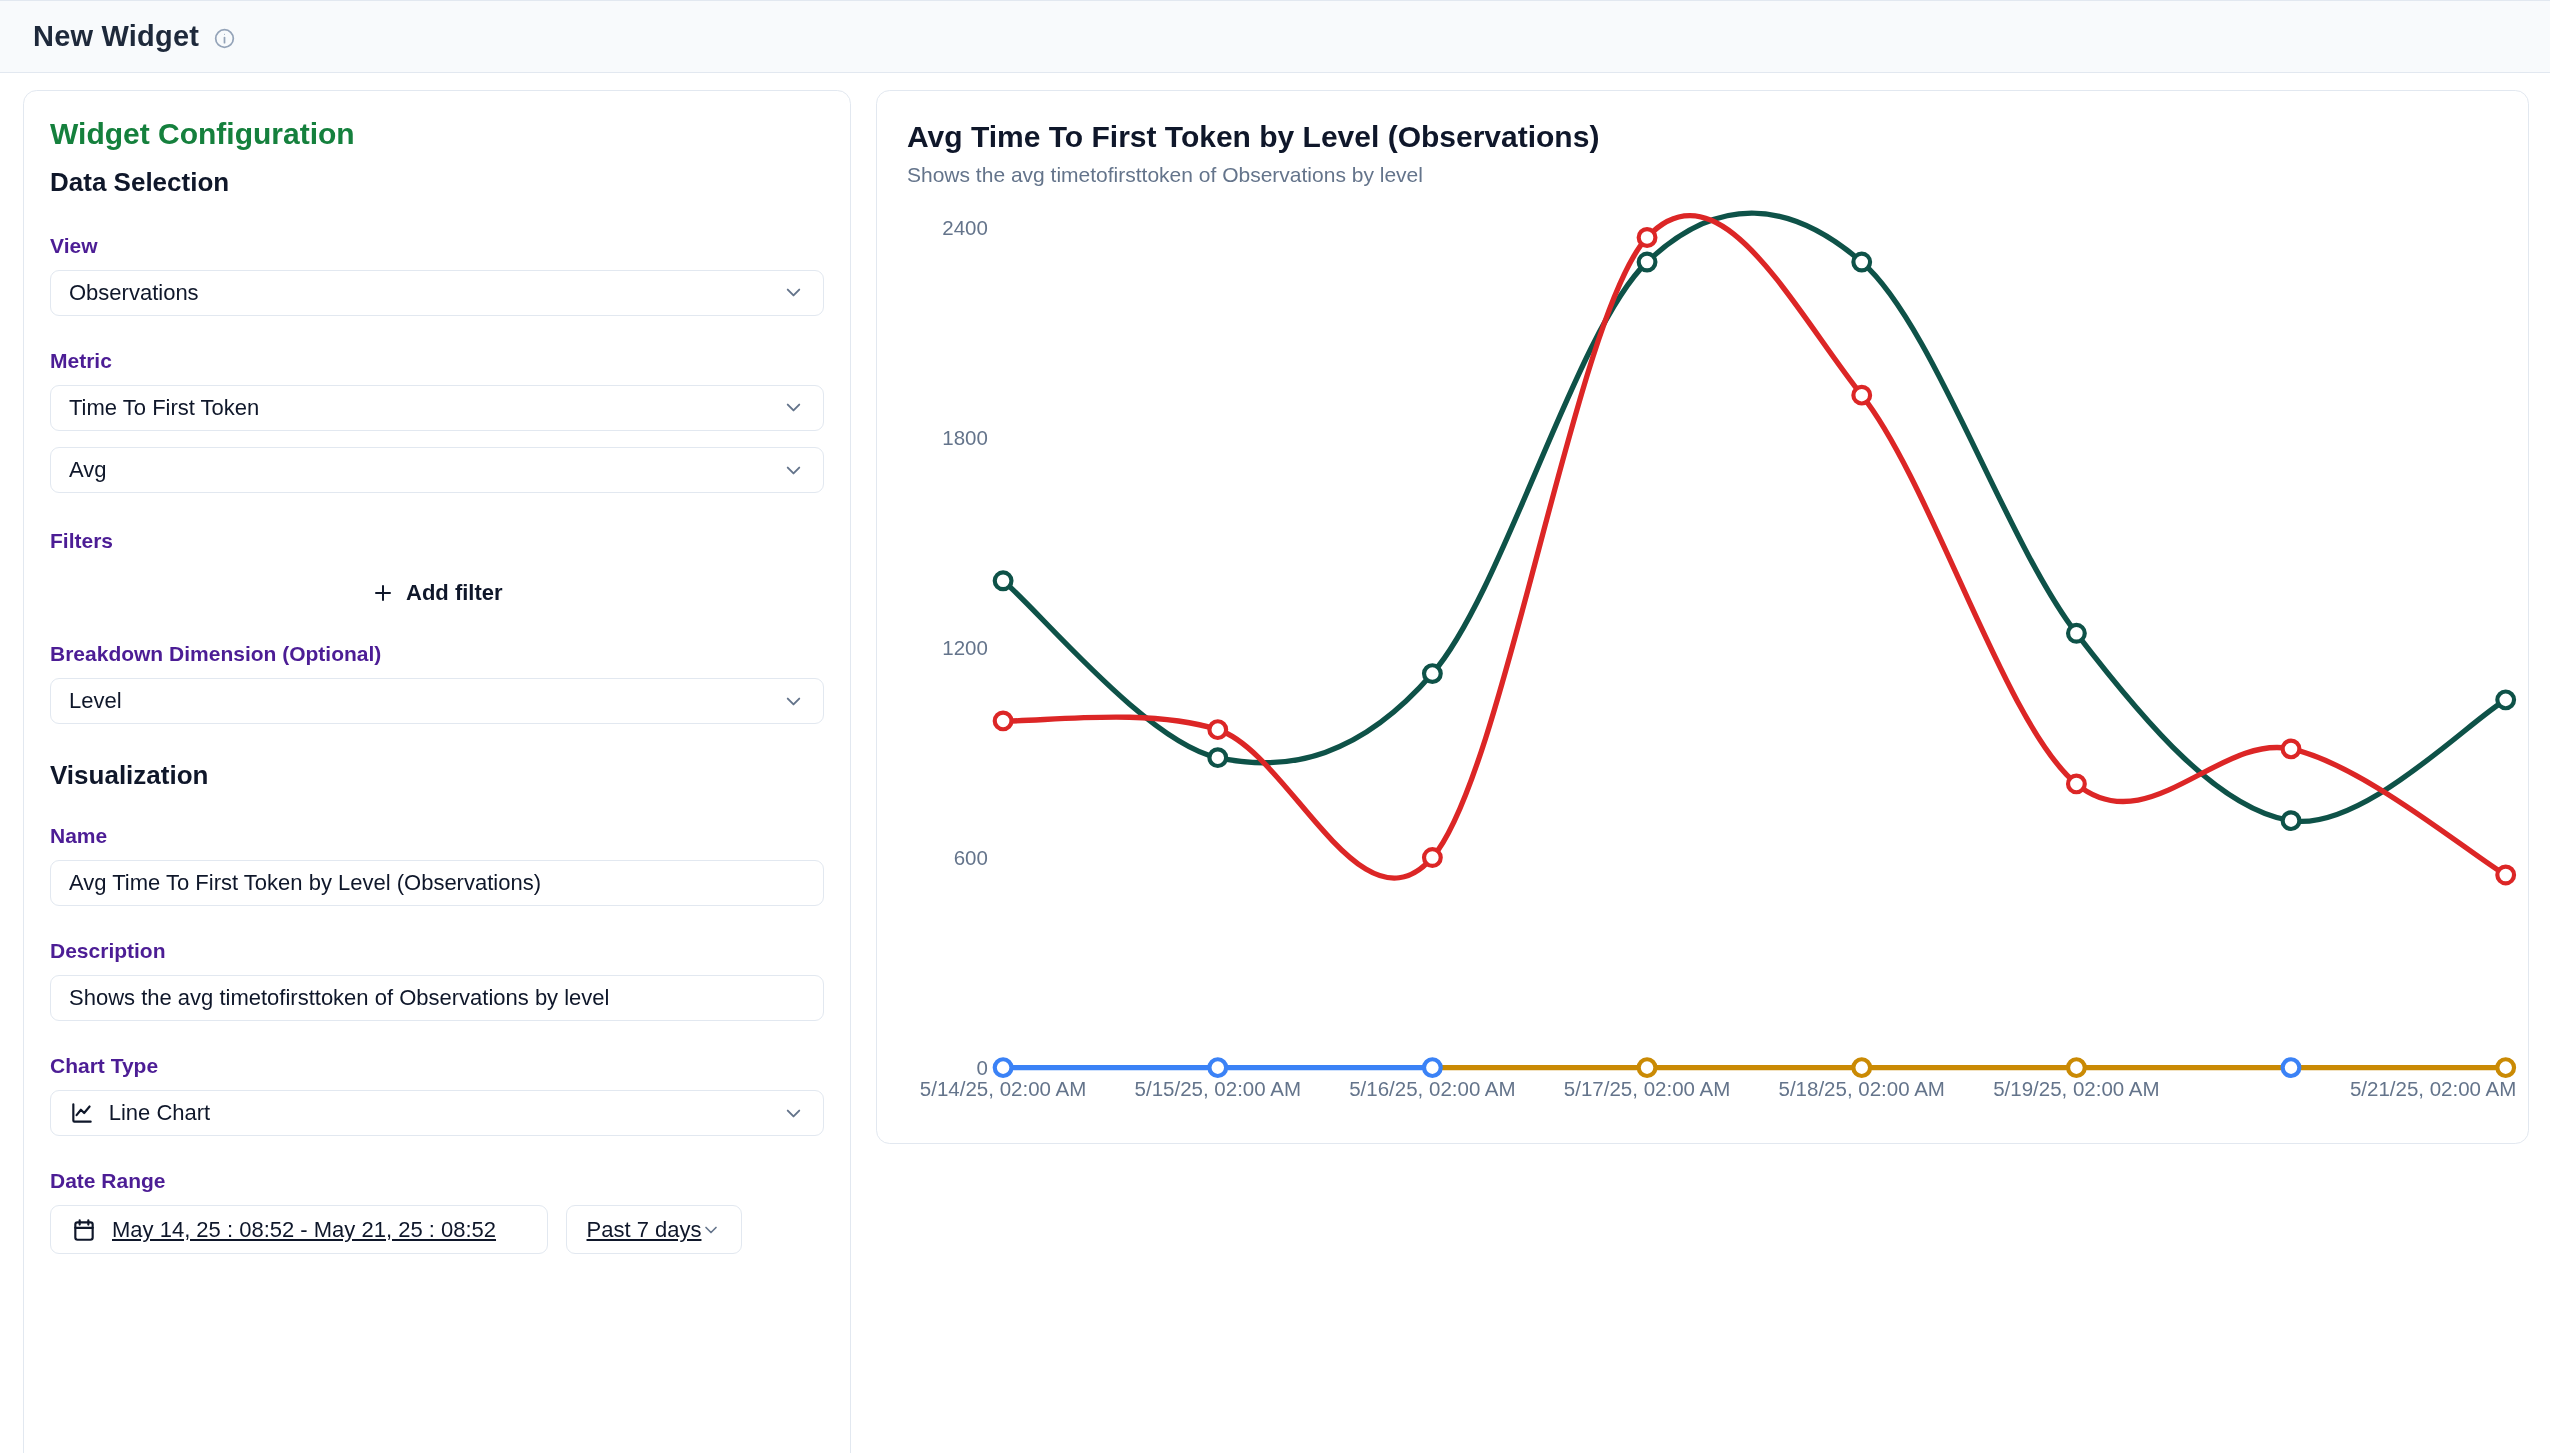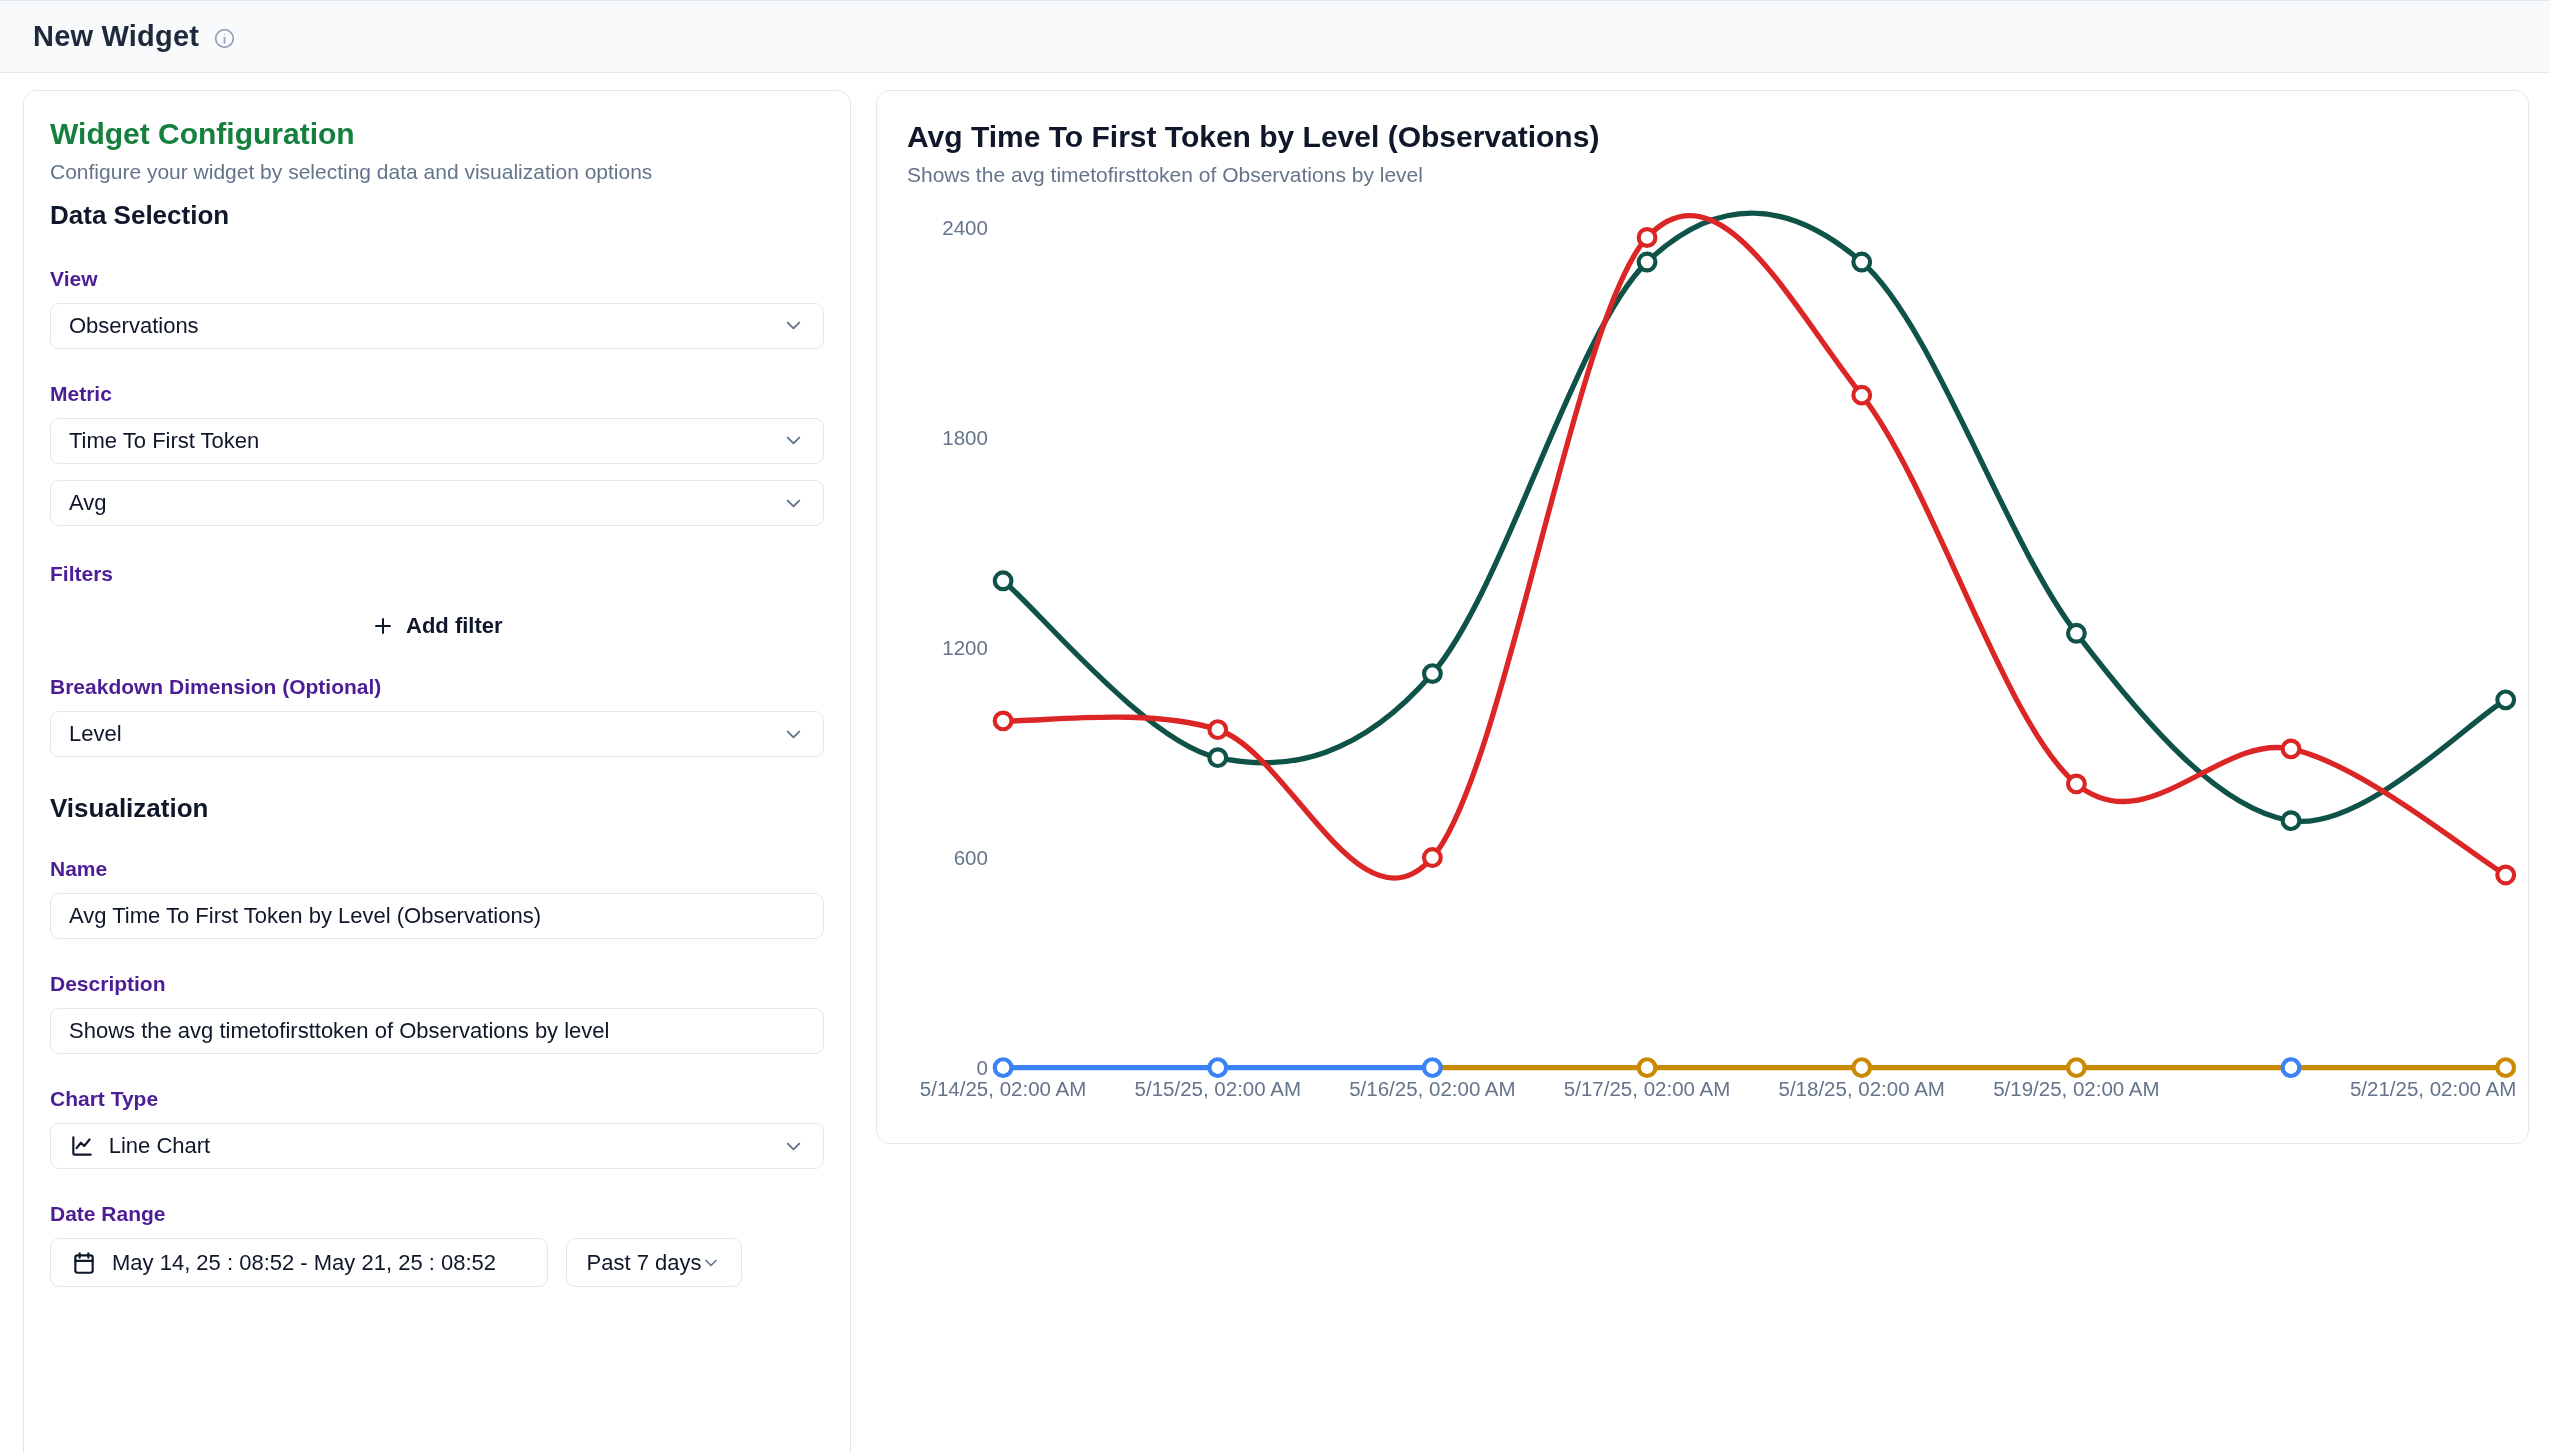--- a/index.html
+++ b/index.html
@@ -57,21 +57,21 @@
     font-size: 22px; font-weight: 600; color: #0f172a;
     font-family: "Liberation Sans", sans-serif;
   }
   .plus-ic { width: 24px; height: 24px; color: #0f172a; }
   .filters-label { margin-top: 36px; }
   .breakdown-label { margin-top: 30px; }
   .daterow { margin-top: 12px; display: flex; gap: 18px; }
   .btn {
     height: 49px; border: 1.5px solid #e2e8f0; border-radius: 9px; background: #fff;
     display: flex; align-items: center; font-size: 22px; color: #0f172a;
-    font-family: "Liberation Sans", sans-serif; cursor: pointer;
+    font-family: "Liberation Sans", sans-serif; cursor: pointer; text-decoration: underline;
   }
   .btn-date { width: 498px; padding: 0 20px; gap: 15px; }
   .btn-preset { width: 176px; justify-content: center; font-weight: 500; }
   .cal-ic { width: 26px; height: 26px; color: #0f172a; flex: none; }
   .chart-ic { width: 26px; height: 26px; color: #0f172a; flex: none; }
   .chev-sm { width: 20px; height: 20px; color: #64748b; }
 
   
   .chart-title { font-size: 30px; font-weight: 700; color: #0f172a; }
   .chart-sub { font-size: 21px; color: #64748b; margin-top: 9px; }
@@ -87,21 +87,20 @@
     <circle cx="12" cy="12" r="9.2"></circle>
     <line x1="12" y1="11" x2="12" y2="16.4" stroke-linecap="round"></line>
     <circle cx="12" cy="7.6" r="0.6" fill="currentColor" stroke="none"></circle>
   </svg>
 </header>
 
 <div class="main">
 
   <section class="card card-config">
     <div class="cfg-title">Widget Configuration</div>
-    <div class="cfg-sub">Configure your widget by selecting data and visualization options</div>
 
     <div class="sec-h h-data">Data Selection</div>
 
     <label class="fld-label mt-lg">View</label>
     <div class="select">
       <span class="val">Observations</span>
       <svg class="chev" viewBox="0 0 24 24" fill="none" stroke="currentColor" stroke-width="2" stroke-linecap="round" stroke-linejoin="round">
           <path d="m6 9 6 6 6-6"></path>
         </svg>
     </div>

